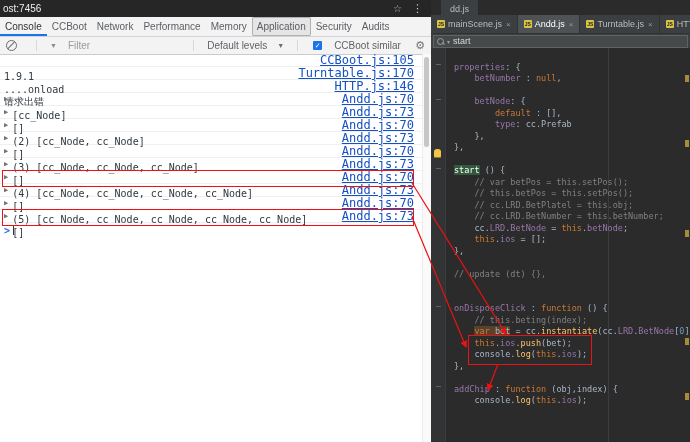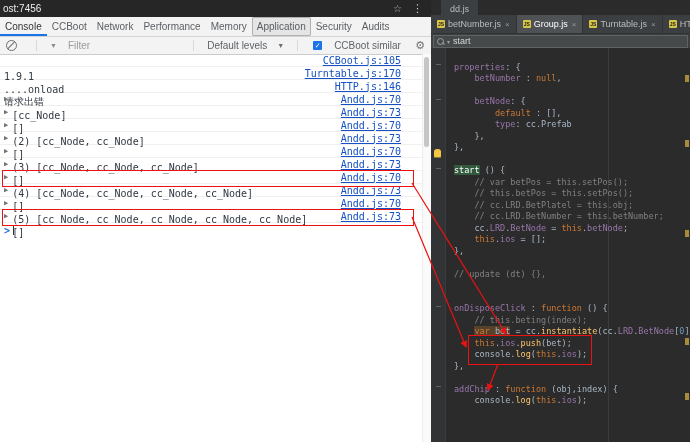--- a/index.html
+++ b/index.html
@@ -29,21 +29,21 @@
   .caret{font-size:7px;color:#6e6e6e;margin-left:2px;}
   .chk{width:9px;height:9px;background:#1a73e8;border-radius:1px;color:#fff;font-size:7px;line-height:9px;
        text-align:center;margin:0 4px 0 2px;}
   .gear-ic{position:absolute;right:6px;color:#757575;font-size:11px;}
 
   #console-rows{position:absolute;top:54px;left:0;width:423px;}
   .c-row{height:13px;border-bottom:1px solid #f0f0f0;display:flex;align-items:center;
          font-family:"DejaVu Sans Mono",monospace;font-size:10px;color:#303942;padding-left:4px;box-sizing:border-box;}
   .tri{color:#757575;font-size:7px;margin-right:4px;}
   .msg{white-space:pre;margin-top:32px;}
-  .src-link{margin-left:auto;color:#1550c5;text-decoration:underline;padding-right:22px;font-size:10px;}
+  .src-link{margin-left:auto;color:#1550c5;text-decoration:underline;padding-right:9px;font-size:12px;}
   #prompt-row{height:14px;display:flex;align-items:center;font-family:"DejaVu Sans Mono",monospace;
               font-size:10px;padding-left:4px;}
   #prompt-chevron{color:#2b6de3;font-weight:bold;}
   .cursor-bar{width:1px;height:10px;background:#33363a;margin-left:3px;}
 
   #console-scrollbar{position:absolute;right:0;top:54px;width:8px;bottom:0;background:#fafafa;border-left:1px solid #ececec;}
   #console-scroll-thumb{position:absolute;top:3px;left:1px;width:5px;height:90px;background:#c6c6c6;border-radius:3px;}
 
   
   #right-pane{position:absolute;left:431px;top:0;width:259px;height:442px;background:#2b2b2b;overflow:hidden;}
@@ -204,26 +204,26 @@
 <div id="right-pane">
 
   <div id="ide-titlebar">
     <span id="ide-window-tab">dd.js</span>
   </div>
 
   <div id="ide-tabbar">
       <div id="ide-tabs" style="display:flex;align-items:stretch;">
         <div class="ide-tab">
           <span class="js-icon">JS</span>
-          <span>betNumber.js</span>
+          <span>mainScene.js</span>
           <span class="tab-close">×</span>
         </div>
         <div class="ide-tab sel">
           <span class="js-icon">JS</span>
-          <span>Group.js</span>
+          <span>Andd.js</span>
           <span class="tab-close">×</span>
         </div>
         <div class="ide-tab">
           <span class="js-icon">JS</span>
           <span>Turntable.js</span>
           <span class="tab-close">×</span>
         </div>
         <div class="ide-tab">
           <span class="js-icon">JS</span>
           <span>HTTP</span>

